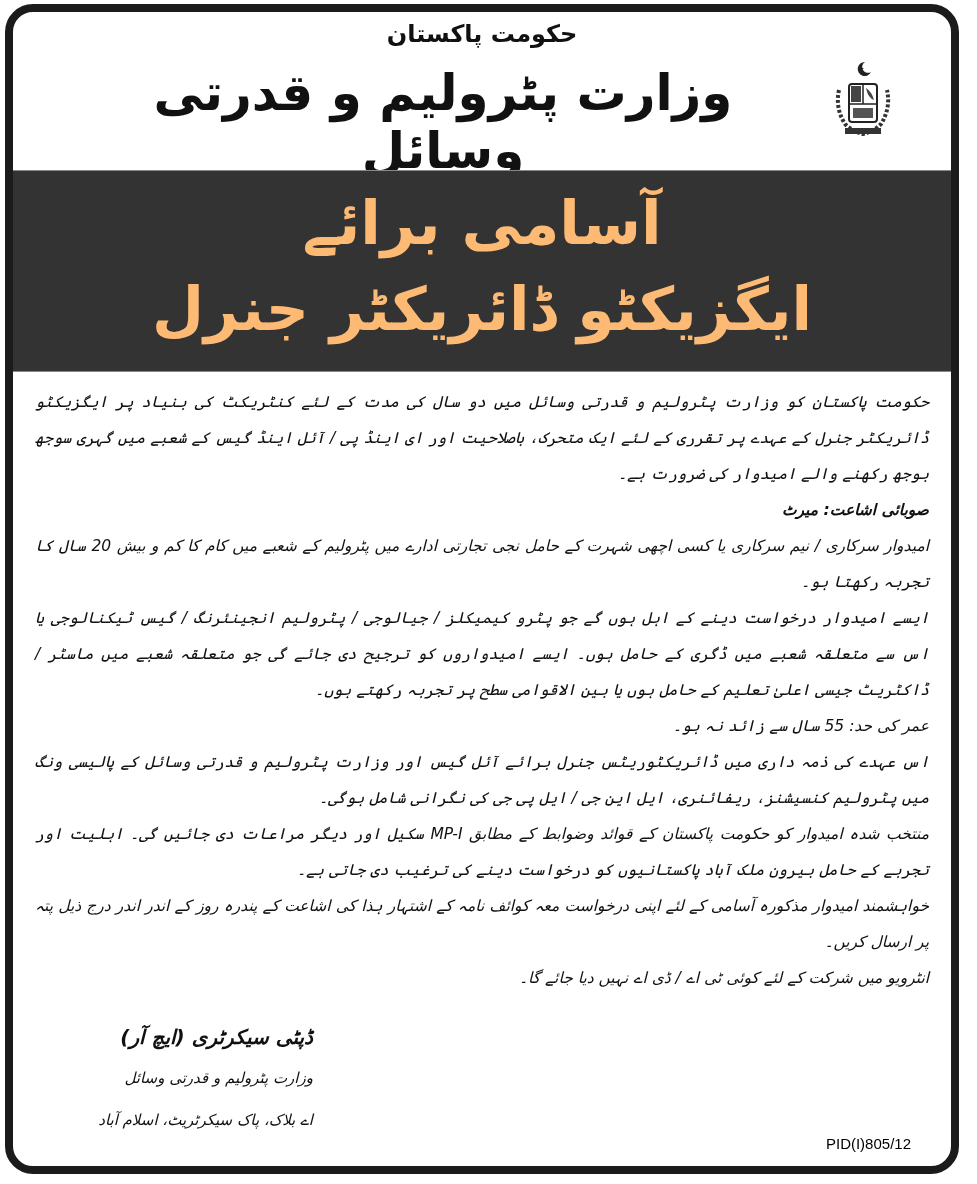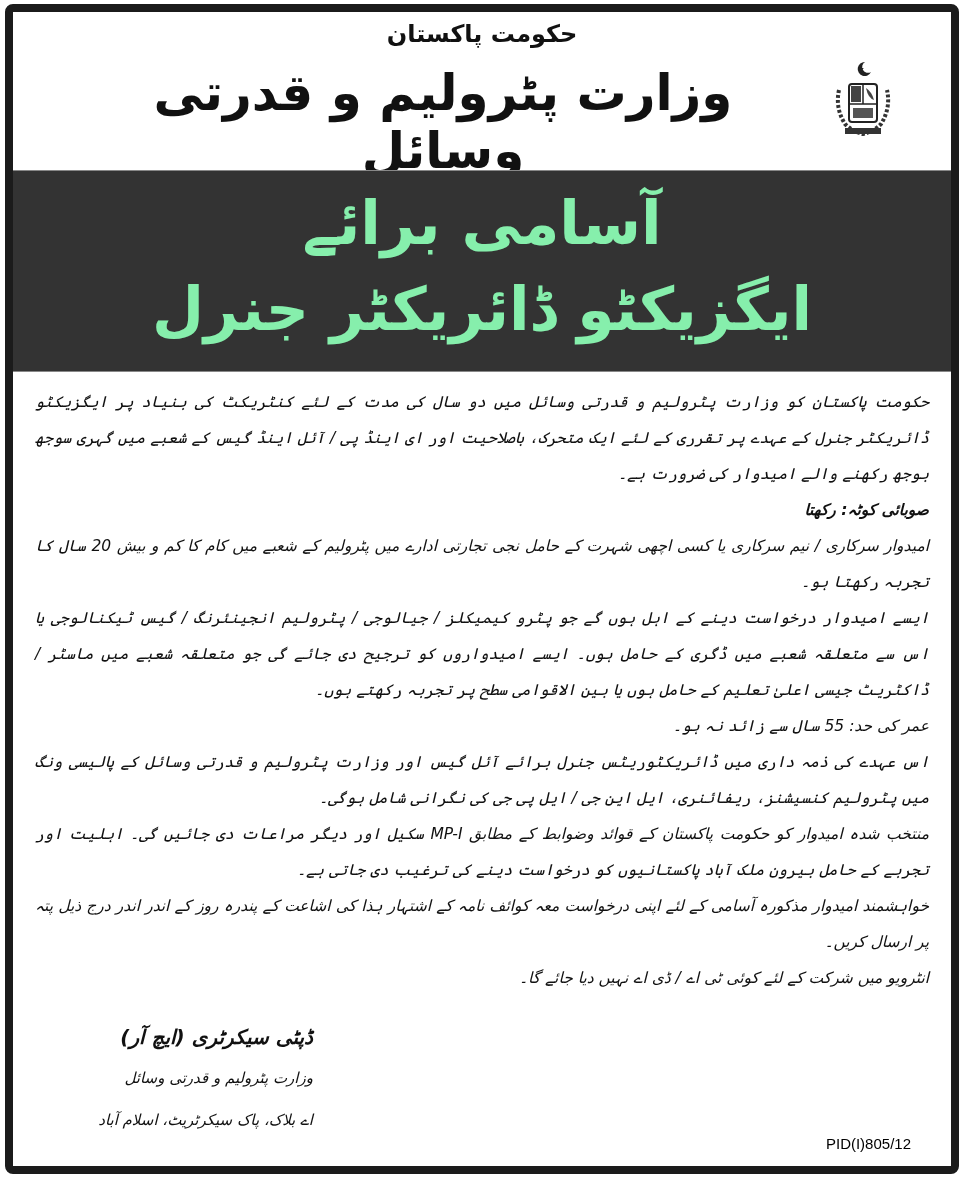--- a/index.html
+++ b/index.html
@@ -1,36 +1,36 @@
 <!DOCTYPE html>
 <html><head>
   <meta charset="utf-8">
   <style>
     html, body { margin: 0; padding: 0; background: #ffffff; }
     body { width: 977px; height: 1184px; position: relative; overflow: hidden; font-family: "DejaVu Sans", sans-serif; color: #111; }
     .frame {
       position: absolute; left: 5px; top: 4px; width: 954px; height: 1170px;
-      border: 8px solid #1b1b1b; border-radius: 8px; box-sizing: border-box; overflow: hidden; background: #fff;
+      border: 8px solid #1b1b1b; border-radius: 28px; box-sizing: border-box; overflow: hidden; background: #fff;
     }
     .header { position: absolute; left: 0; top: 0; width: 100%; height: 150px; }
     .gov-title {
       position: absolute; top: 8px; left: 0; right: 0; text-align: center;
       font-family: "DejaVu Sans", sans-serif; font-weight: bold; font-size: 24px; direction: rtl;
     }
     .ministry-title {
       position: absolute; top: 52px; left: 80px; width: 700px; text-align: center;
       font-family: "DejaVu Sans", sans-serif; font-weight: bold; font-size: 50px; direction: rtl; letter-spacing: 1px;
     }
     .emblem { position: absolute; left: 818px; top: 48px; width: 64px; height: 80px; }
     .banner {
       position: absolute; left: 0; top: 158px; width: 100%; height: 200px; background: #333333;
       border-top: 1px solid #888; border-bottom: 1px solid #888;
     }
     .banner-line {
-      position: absolute; left: 0; right: 0; text-align: center; color: #86efac;
+      position: absolute; left: 0; right: 0; text-align: center; color: #fdba74;
       font-family: "DejaVu Sans", sans-serif; font-weight: bold; font-size: 60px; direction: rtl; line-height: 1;
     }
     .banner-line.l1 { top: 22px; }
     .banner-line.l2 { top: 108px; }
     .body-text {
       position: absolute; left: 22px; right: 22px; top: 372px; direction: rtl; text-align: justify;
       font-family: "DejaVu Sans", sans-serif; font-size: 15.5px; line-height: 36px; font-style: italic;
     }
     .body-text p { margin: 0; }
     .signature {
@@ -69,21 +69,21 @@
     </div>
   </div>
 
   <div class="banner">
     <div class="banner-line l1">آسامی برائے</div>
     <div class="banner-line l2">ایگزیکٹو ڈائریکٹر جنرل</div>
   </div>
 
   <div class="body-text">
     <p>حکومت پاکستان کو وزارت پٹرولیم و قدرتی وسائل میں دو سال کی مدت کے لئے کنٹریکٹ کی بنیاد پر ایگزیکٹو ڈائریکٹر جنرل کے عہدے پر تقرری کے لئے ایک متحرک، باصلاحیت اور ای اینڈ پی / آئل اینڈ گیس کے شعبے میں گہری سوجھ بوجھ رکھنے والے امیدوار کی ضرورت ہے۔</p>
-    <p style="font-weight:bold;">صوبائی کوٹہ: رکھتا</p>
+    <p style="font-weight:bold;">صوبائی اشاعت: میرٹ</p>
     <p>امیدوار سرکاری / نیم سرکاری یا کسی اچھی شہرت کے حامل نجی تجارتی ادارے میں پٹرولیم کے شعبے میں کام کا کم و بیش 20 سال کا تجربہ رکھتا ہو۔</p>
     <p>ایسے امیدوار درخواست دینے کے اہل ہوں گے جو پٹرو کیمیکلز / جیالوجی / پٹرولیم انجینئرنگ / گیس ٹیکنالوجی یا اس سے متعلقہ شعبے میں ڈگری کے حامل ہوں۔ ایسے امیدواروں کو ترجیح دی جائے گی جو متعلقہ شعبے میں ماسٹر / ڈاکٹریٹ جیسی اعلیٰ تعلیم کے حامل ہوں یا بین الاقوامی سطح پر تجربہ رکھتے ہوں۔</p>
     <p>عمر کی حد: 55 سال سے زائد نہ ہو۔</p>
     <p>اس عہدے کی ذمہ داری میں ڈائریکٹوریٹس جنرل برائے آئل گیس اور وزارت پٹرولیم و قدرتی وسائل کے پالیسی ونگ میں پٹرولیم کنسیشنز، ریفائنری، ایل این جی / ایل پی جی کی نگرانی شامل ہوگی۔</p>
     <p>منتخب شدہ امیدوار کو حکومت پاکستان کے قوائد وضوابط کے مطابق MP-I سکیل اور دیگر مراعات دی جائیں گی۔ اہلیت اور تجربے کے حامل بیرون ملک آباد پاکستانیوں کو درخواست دینے کی ترغیب دی جاتی ہے۔</p>
     <p>خواہشمند امیدوار مذکورہ آسامی کے لئے اپنی درخواست معہ کوائف نامہ کے اشتہار ہذا کی اشاعت کے پندرہ روز کے اندر اندر درج ذیل پتہ پر ارسال کریں۔</p>
     <p>انٹرویو میں شرکت کے لئے کوئی ٹی اے / ڈی اے نہیں دیا جائے گا۔</p>
   </div>
 
   <div class="signature">

